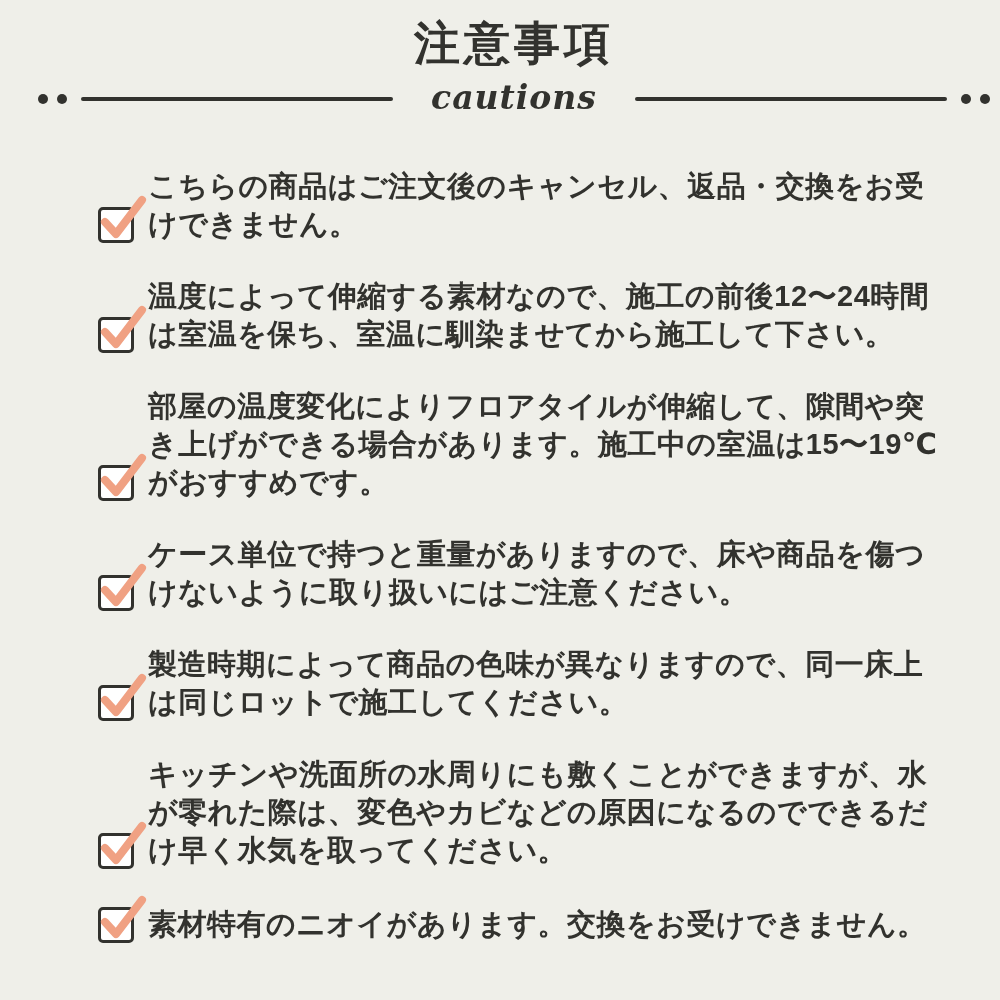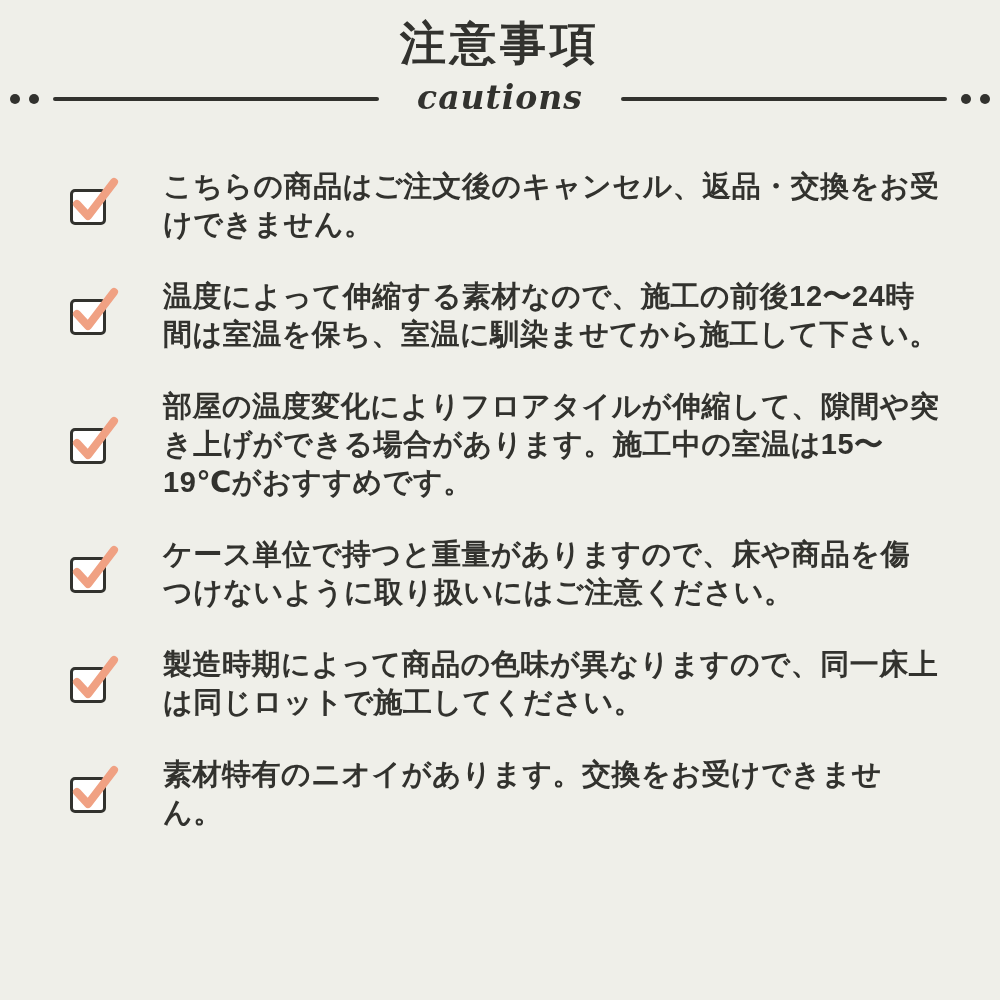--- a/index.html
+++ b/index.html
@@ -13,20 +13,21 @@
   body{
     background:var(--bg);
     font-family:"Liberation Sans","DejaVu Sans",sans-serif;
     color:var(--ink);
     overflow:hidden;
   }
   .page{
     width:1000px;height:1000px;
     background:var(--bg);
     position:relative;
+    padding-left:28px;
   }
   
   .header{padding-top:16px;}
   .title{
     font-size:46px;
     font-weight:700;
     letter-spacing:4px;
     text-align:center;
     line-height:1.2;
     color:var(--ink);
@@ -67,23 +68,22 @@
   }
   .dots{display:flex;align-items:center;flex:0 0 auto;}
   
   .caution-list{
     list-style:none;
     margin:50px 0 0 0;
     padding:0 60px 0 70px;
   }
   .caution-item{
     display:flex;
-    align-items:center;
+    align-items:flex-end;
     margin-bottom:34px;
-    gap:43px;
   }
   .caution-item:last-child{margin-bottom:0;}
   .checkbox{
     position:relative;
     width:38px;height:38px;
     flex:0 0 auto;
     margin-top:2px;
     margin-right:12px;
   }
   .checkbox .box{
@@ -176,20 +176,29 @@
     <li class="caution-item">
       <span class="checkbox">
         <span class="box"></span>
         <svg viewBox="0 0 50 50" aria-hidden="true">
           <path d="M8 27 L19 39 L45 5" fill="none" stroke="currentColor" stroke-width="8" stroke-linecap="round" stroke-linejoin="round"></path>
         </svg>
       </span>
       <p class="caution-text">製造時期によって商品の色味が異なりますので、同一床上は同じロットで施工してください。</p>
     </li>
 
+    <li class="caution-item">
+      <span class="checkbox">
+        <span class="box"></span>
+        <svg viewBox="0 0 50 50" aria-hidden="true">
+          <path d="M8 27 L19 39 L45 5" fill="none" stroke="currentColor" stroke-width="8" stroke-linecap="round" stroke-linejoin="round"></path>
+        </svg>
+      </span>
+      <p class="caution-text">キッチンや洗面所の水周りにも敷くことができますが、水が零れた際は、変色やカビなどの原因になるのでできるだけ早く水気を取ってください。</p>
+    </li>
 
     <li class="caution-item">
       <span class="checkbox">
         <span class="box"></span>
         <svg viewBox="0 0 50 50" aria-hidden="true">
           <path d="M8 27 L19 39 L45 5" fill="none" stroke="currentColor" stroke-width="8" stroke-linecap="round" stroke-linejoin="round"></path>
         </svg>
       </span>
       <p class="caution-text">素材特有のニオイがあります。交換をお受けできません。</p>
     </li>

